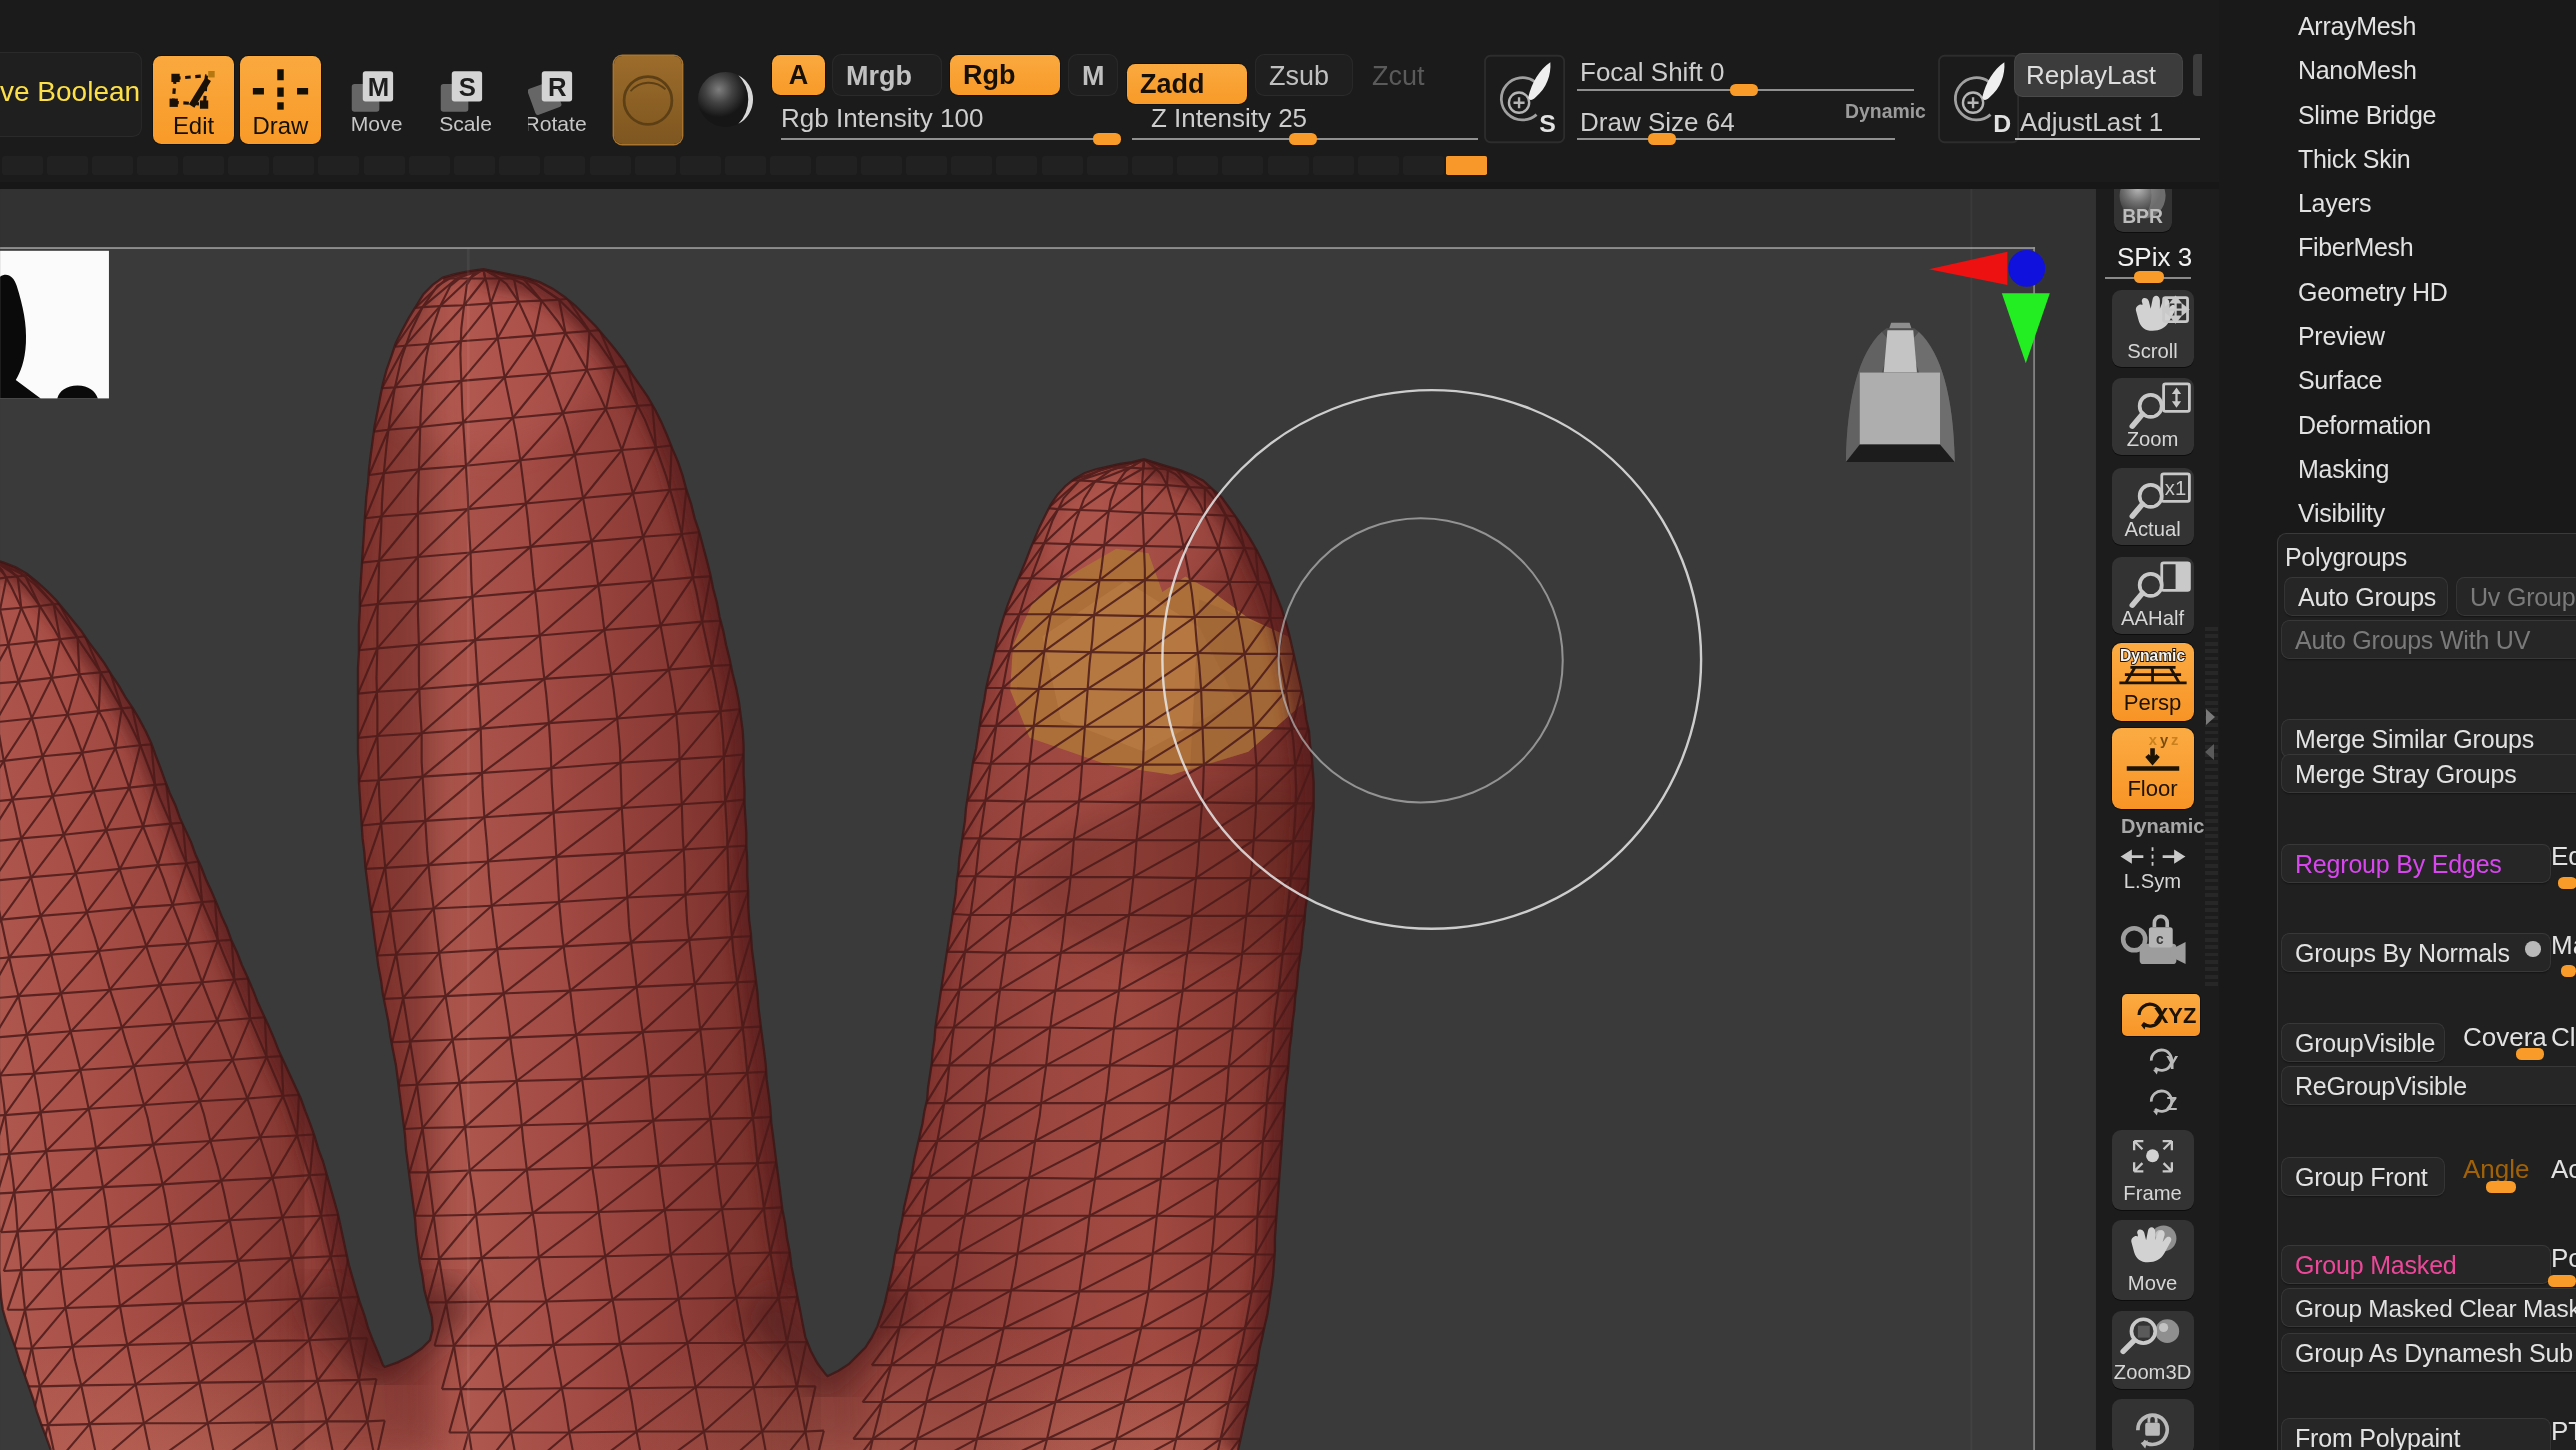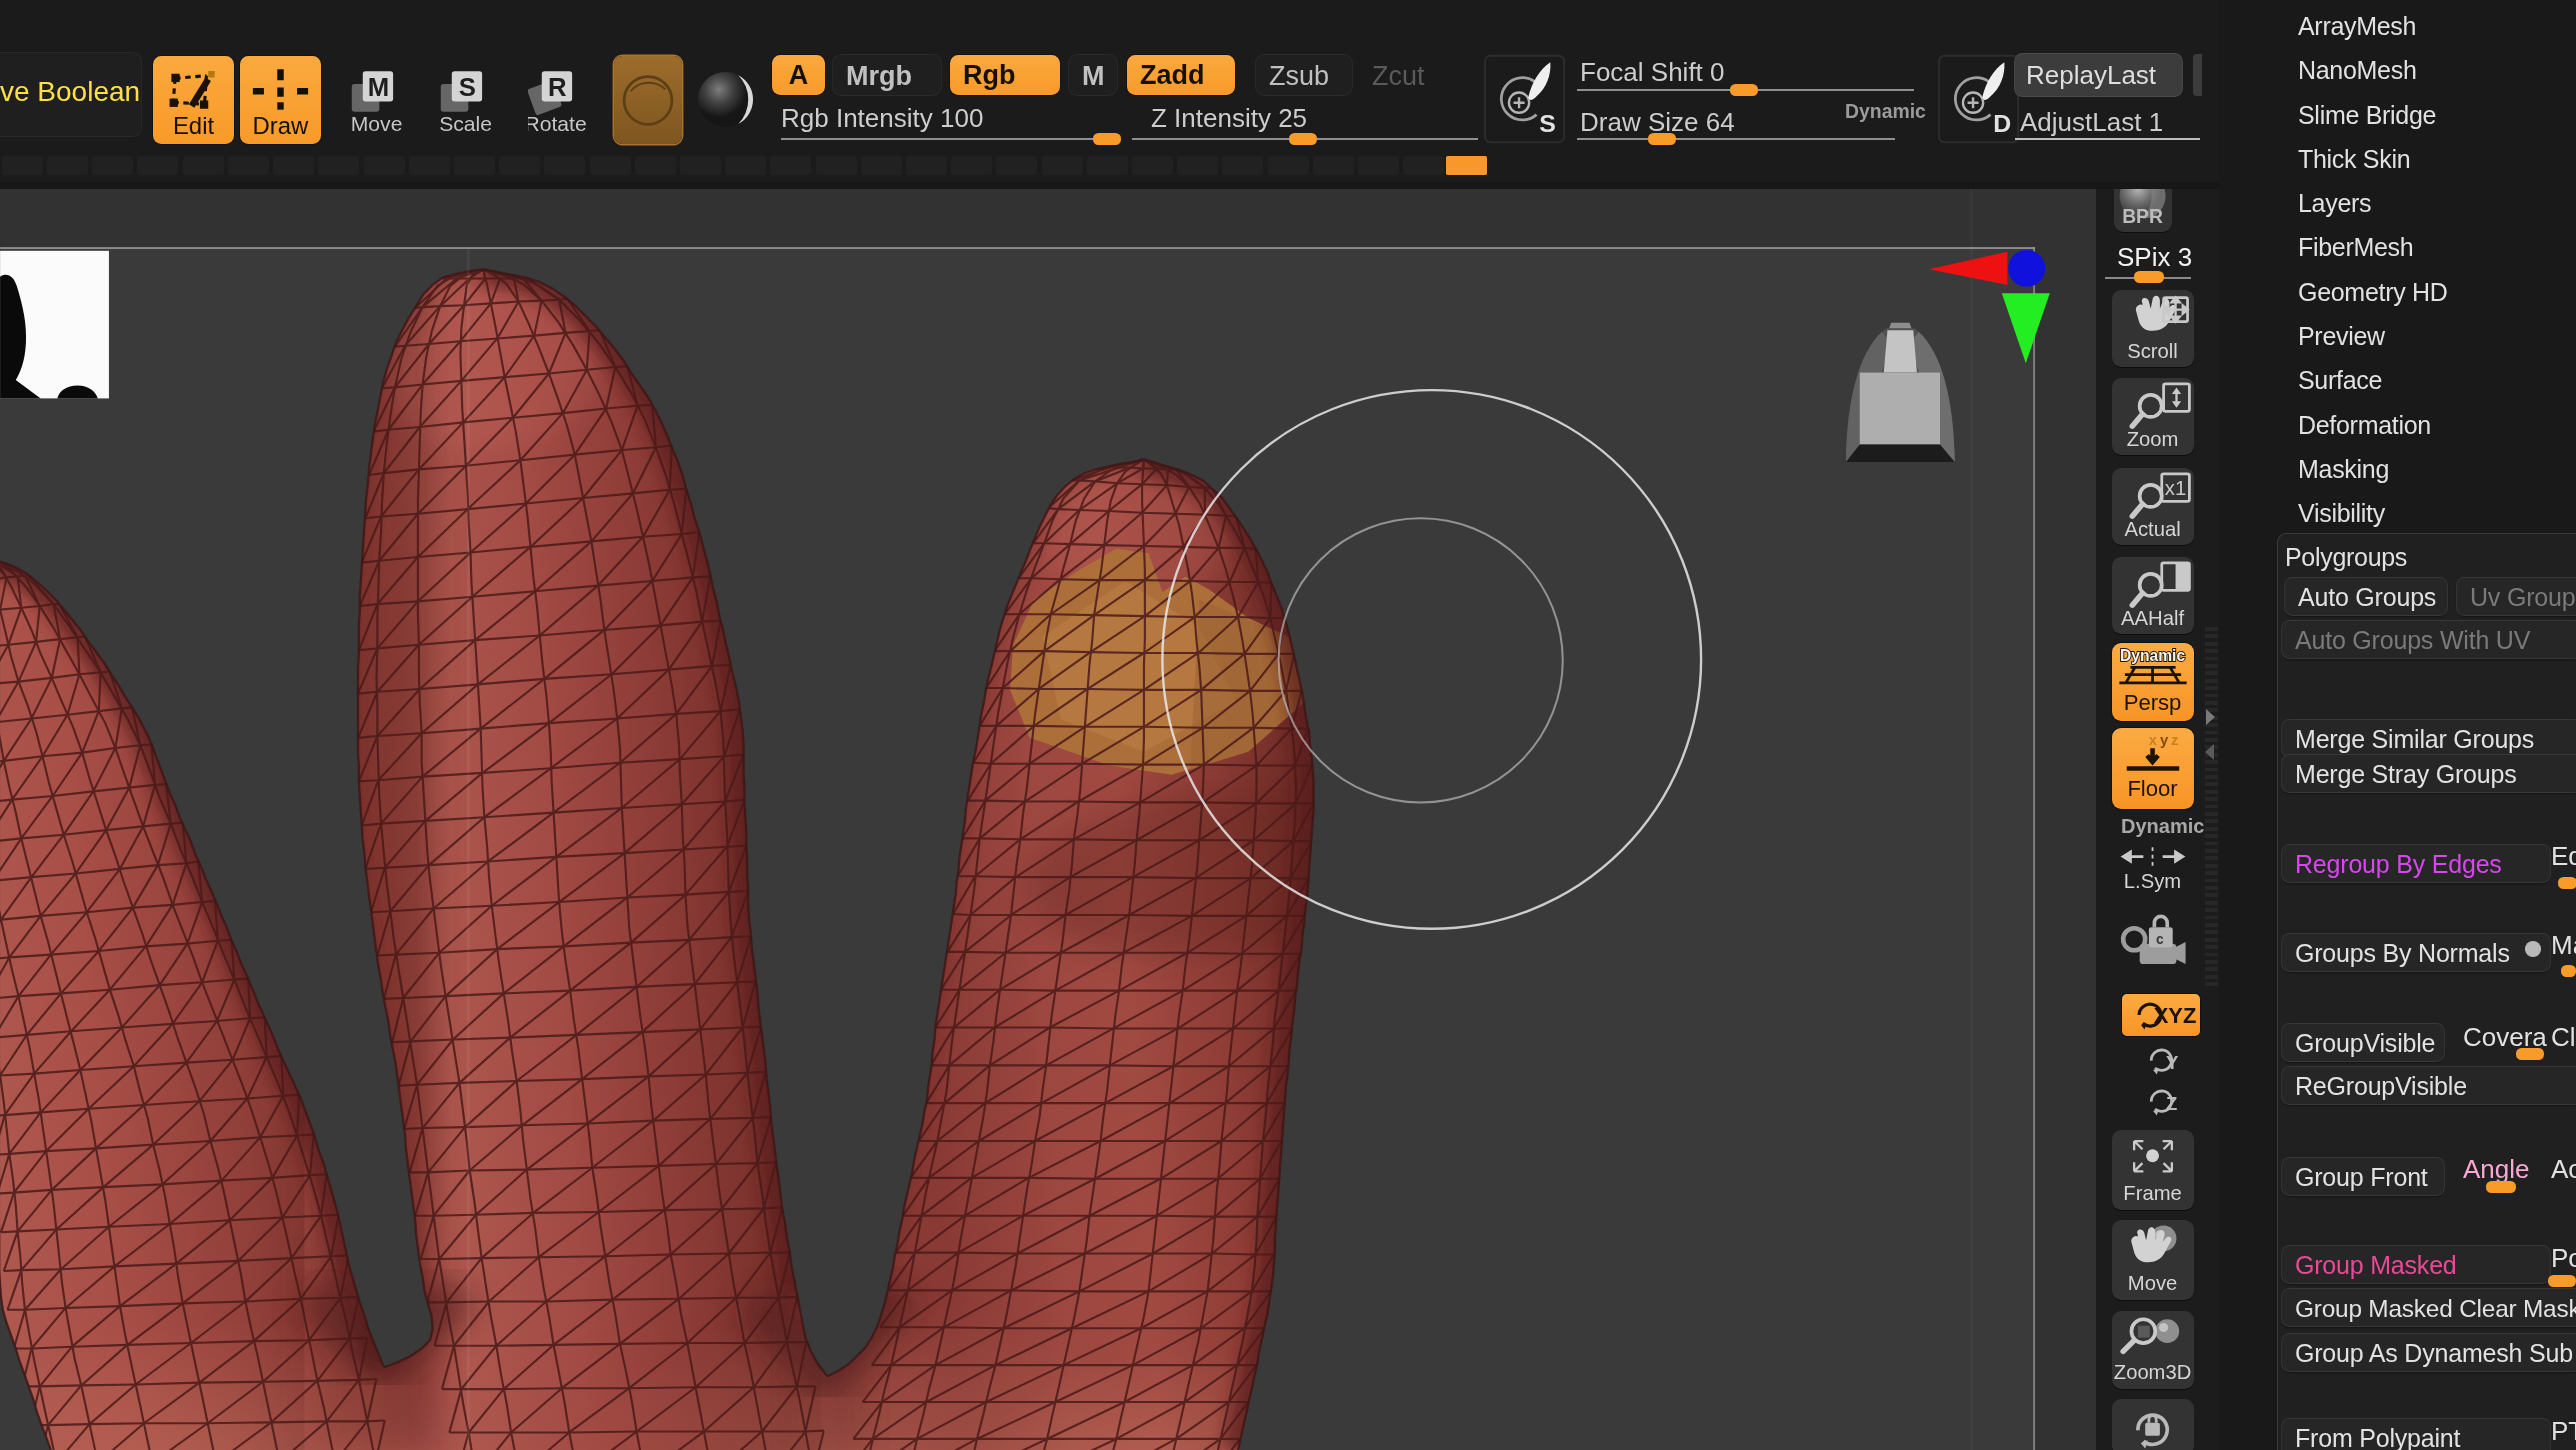--- a/index.html
+++ b/index.html
@@ -335,21 +335,21 @@
       </div>
 <div class="dbtn" style="left:833px;top:55px;width:108px;height:40px;">
         <div style="margin:5.5px 0 0 13px;font-size:27px;font-weight:bold;color:#c0c0c0;">Mrgb</div>
       </div>
 <div class="obtn" style="left:950px;top:55px;width:110px;height:40px;">
         <div style="margin:4.6px 0 0 13px;font-size:27px;font-weight:bold;">Rgb</div>
       </div>
 <div class="dbtn" style="left:1069px;top:55px;width:48px;height:40px;">
         <div style="margin:5.5px 0 0 13px;font-size:27px;font-weight:bold;color:#c0c0c0;">M</div>
       </div>
-<div class="obtn" style="left:1127px;top:55px;width:108px;height:40px;">
+<div class="obtn" style="left:1127px;top:64px;width:120px;height:40px;">
         <div style="margin:4.6px 0 0 13px;font-size:27px;font-weight:bold;">Zadd</div>
       </div>
 <div class="dbtn" style="left:1256px;top:55px;width:96px;height:40px;">
         <div style="margin:5.5px 0 0 13px;font-size:27px;color:#c0c0c0;">Zsub</div>
       </div>
 <div class="lbl" style="left:1372px;top:61px;font-size:27px;color:#5a5a5a;">Zcut</div>
 <div class="lbl" style="left:781px;top:103px;font-size:26px;color:#cdcdcd;">Rgb Intensity 100</div>
 <div class="slider" style="left:781px;top:138px;width:314px;"></div>
 <div class="pill" style="left:1093px;top:133px;"></div>
 <div class="lbl" style="left:1151px;top:103px;font-size:26px;color:#cdcdcd;">Z Intensity 25</div>
@@ -483,20 +483,20 @@
   <div class="abs" style="left:2205px;top:627px;width:13px;height:360px;background:repeating-linear-gradient(180deg,#272727 0 3.7px,#1c1c1c 3.7px 7.4px);"></div>
 <div class="abs" style="left:2206px;top:709px;width:0;height:0;border-top:8.3px solid transparent;border-bottom:8.3px solid transparent;border-left:9.2px solid #7a7a7a;"></div>
 <div class="abs" style="left:2205px;top:744px;width:0;height:0;border-top:8.3px solid transparent;border-bottom:8.3px solid transparent;border-right:9.2px solid #5a5a5a;"></div>
   <div class="lbl" style="left:2551px;top:841px;font-size:26px;color:#e2e2e2;">Ed</div>
     <div class="pill" style="left:2558px;top:877px;width:18.5px;"></div>
 <div class="lbl" style="left:2551px;top:930px;font-size:26px;color:#e2e2e2;">Ma</div>
     <div class="pill" style="left:2561px;top:965px;width:14.8px;"></div>
 <div class="lbl" style="left:2463px;top:1022px;font-size:26px;color:#e2e2e2;">Covera</div>
 <div class="lbl" style="left:2551px;top:1022px;font-size:26px;color:#e2e2e2;">Cl</div>
 <div class="pill" style="left:2516px;top:1048px;width:28px;"></div>
-<div class="lbl" style="left:2463px;top:1154px;font-size:26px;color:#f9a8d4;">Angle</div>
+<div class="lbl" style="left:2463px;top:1154px;font-size:26px;color:#a16207;">Angle</div>
     <div class="pill" style="left:2486px;top:1181px;width:30px;"></div>
 <div class="lbl" style="left:2551px;top:1154px;font-size:26px;color:#e2e2e2;">Ac</div>
 <div class="lbl" style="left:2551px;top:1243px;font-size:26px;color:#e2e2e2;">Po</div>
     <div class="pill" style="left:2548px;top:1275px;width:28px;"></div>
 <div class="lbl" style="left:2551px;top:1416px;font-size:26px;color:#e2e2e2;">PT</div>
 </div>
 
 
 </body></html>

